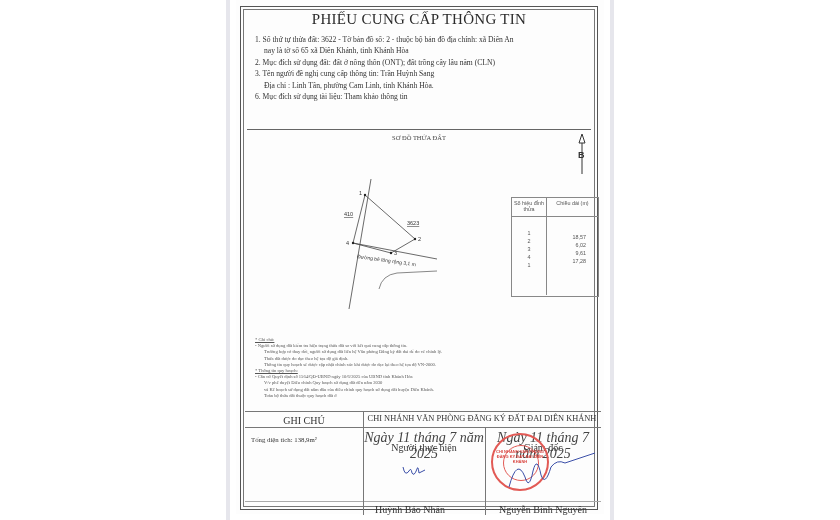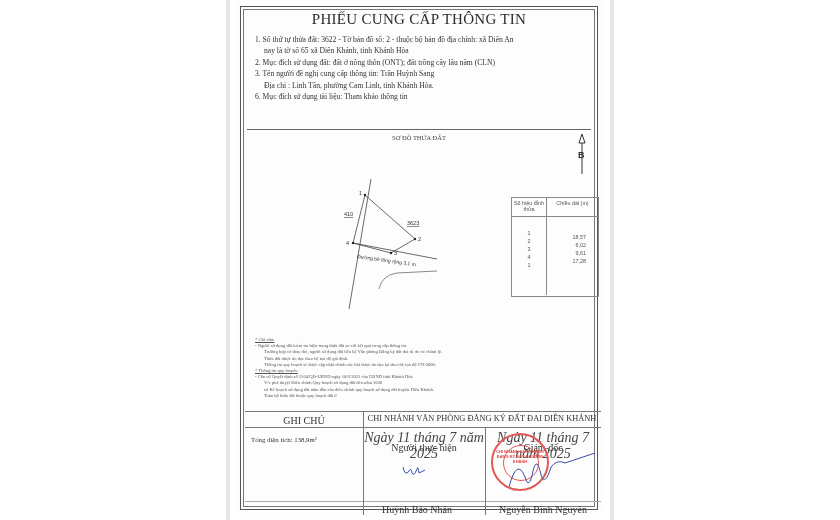--- a/index.html
+++ b/index.html
@@ -131,21 +131,21 @@
       <div class="cell-text" style="left:0;width:118px;top:4px;">GHI CHÚ</div>
       <div class="cell-text" style="left:118px;width:238px;top:3px;font-size:8.4px;">CHI NHÁNH VĂN PHÒNG ĐĂNG KÝ ĐẤT ĐAI DIÊN KHÁNH</div>
 
       <div class="cell-text" style="left:6px;top:25px;text-align:left;font-size:6.8px;">Tổng diện tích: 138,9m²</div>
 
       <div class="cell-text date" style="left:118px;width:122px;top:19px;">Ngày 11 tháng 7 năm 2025</div>
       <div class="cell-text" style="left:118px;width:122px;top:31px;">Người thực hiện</div>
       <svg style="position:absolute;left:156px;top:50px;" width="26" height="20" viewBox="0 0 26 20">
         <path d="M2 6 Q4 16 8 10 Q10 6 11 12 Q13 16 16 8 Q17 4 18 12 L24 9" fill="none" stroke="#3b4fa8" stroke-width="1"></path>
       </svg>
-      <div class="cell-text" style="left:111px;width:122px;top:93px;">Huỳnh Bảo Nhân</div>
+      <div class="cell-text" style="left:104px;width:122px;top:93px;">Huỳnh Bảo Nhân</div>
 
       <div class="cell-text date" style="left:240px;width:116px;top:19px;">Ngày 11 tháng 7 năm 2025</div>
       <div class="cell-text" style="left:240px;width:116px;top:31px;text-align:center;">Giám đốc</div>
 
       <div class="stamp">
         <div class="stamp-inner"></div>
         <div class="stamp-text">CHI NHÁNH VĂN PHÒNG ĐĂNG KÝ ĐẤT ĐAI DIÊN KHÁNH</div>
       </div>
       <svg style="position:absolute;left:262px;top:36px;" width="90" height="48" viewBox="0 0 90 48">
         <path d="M2 40 Q10 10 18 30 Q22 44 26 24 Q30 8 34 28 Q38 40 44 20 Q50 12 58 16 L88 6" fill="none" stroke="#3b4fa8" stroke-width="1"></path>

